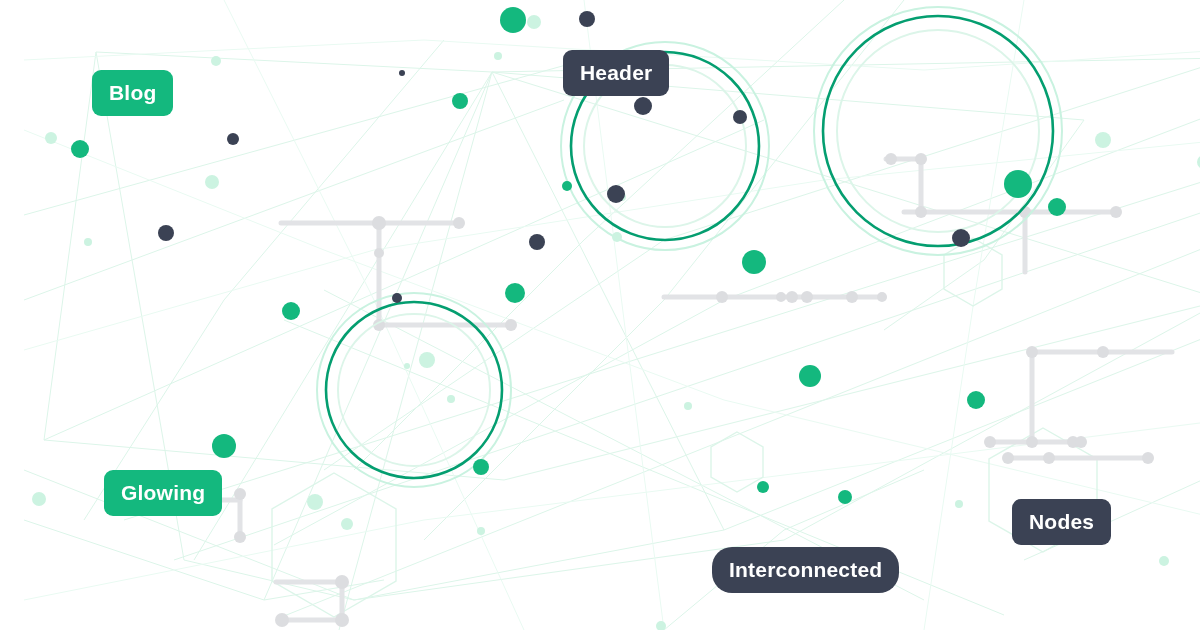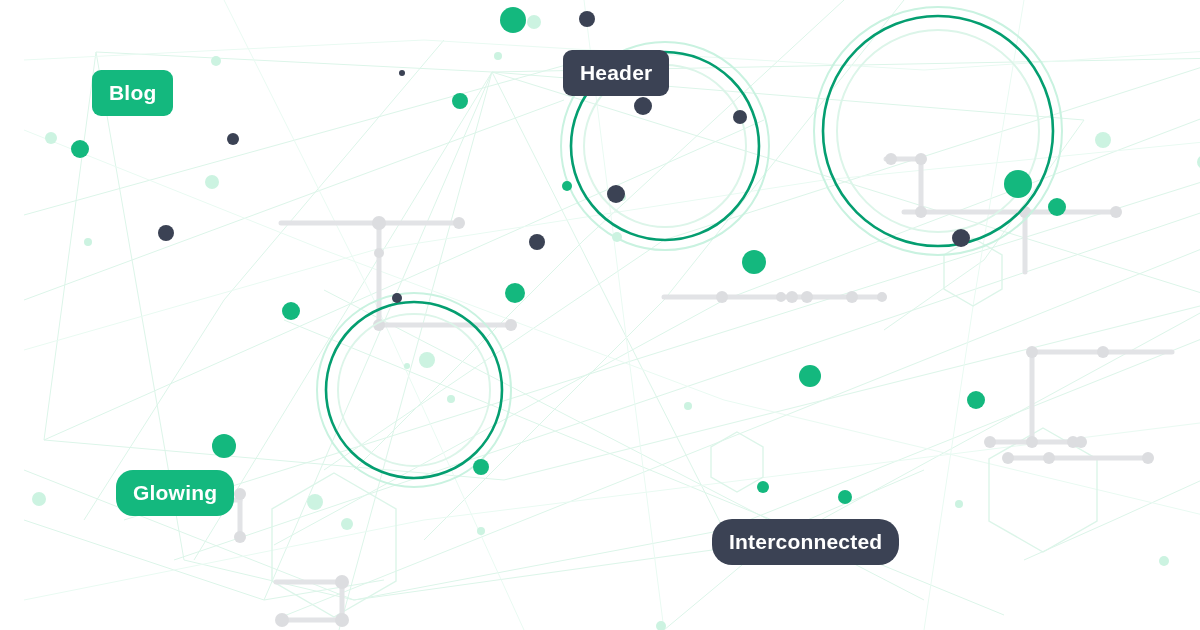--- a/index.html
+++ b/index.html
@@ -224,22 +224,25 @@
 
   <div class="badge green" style="left:68px;  top:70px;">
     <span>Blog</span>
   </div>
 
   <div class="badge navy" style="left:539px; top:50px;">
     <span>Header</span>
   </div>
 
 
-  <div class="badge green" style="left:92px;  top:470px;border-radius:17px;">
+  <div class="badge green" style="left:80px;  top:470px;">
     <span>Glowing</span>
   </div>
 
-  <div class="badge navy" style="left:688px; top:519px;border-radius:20px;">
+  <div class="badge navy" style="left:688px; top:547px;border-radius:20px;">
     <span>Interconnected</span>
   </div>
 
+  <div class="badge navy" style="left:988px; top:499px;">
+    <span>Nodes</span>
+  </div>
 
 </div>
 
 </body></html>

